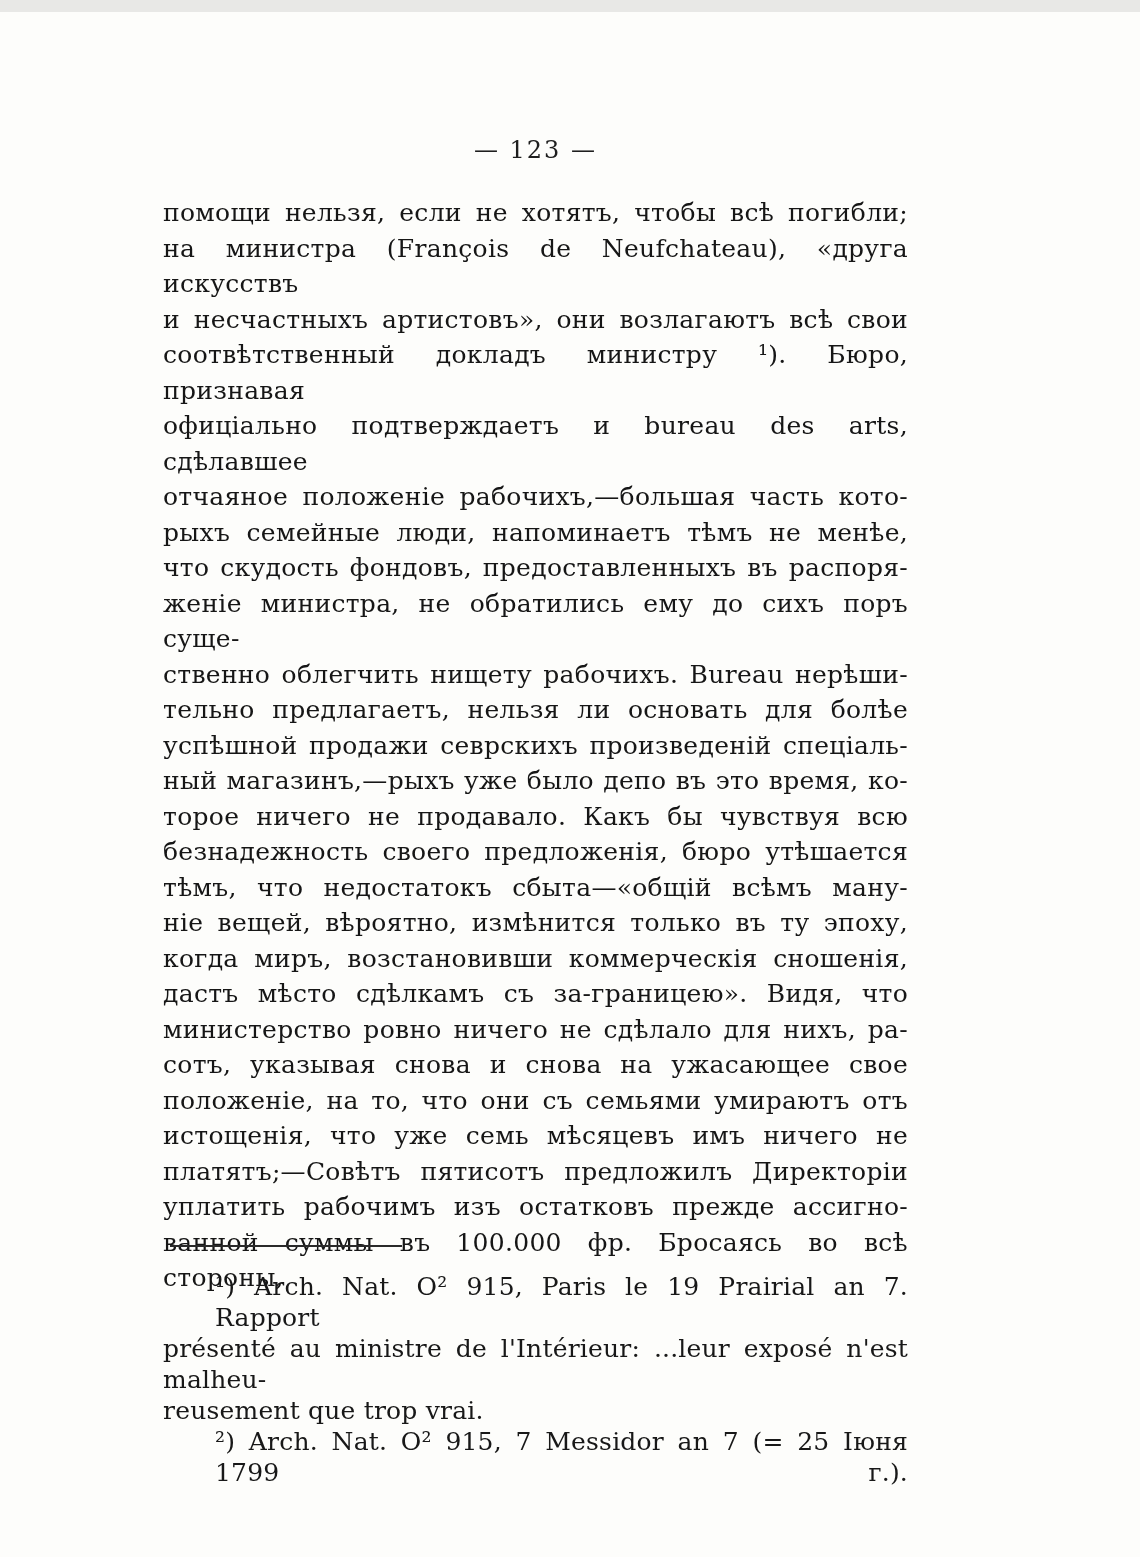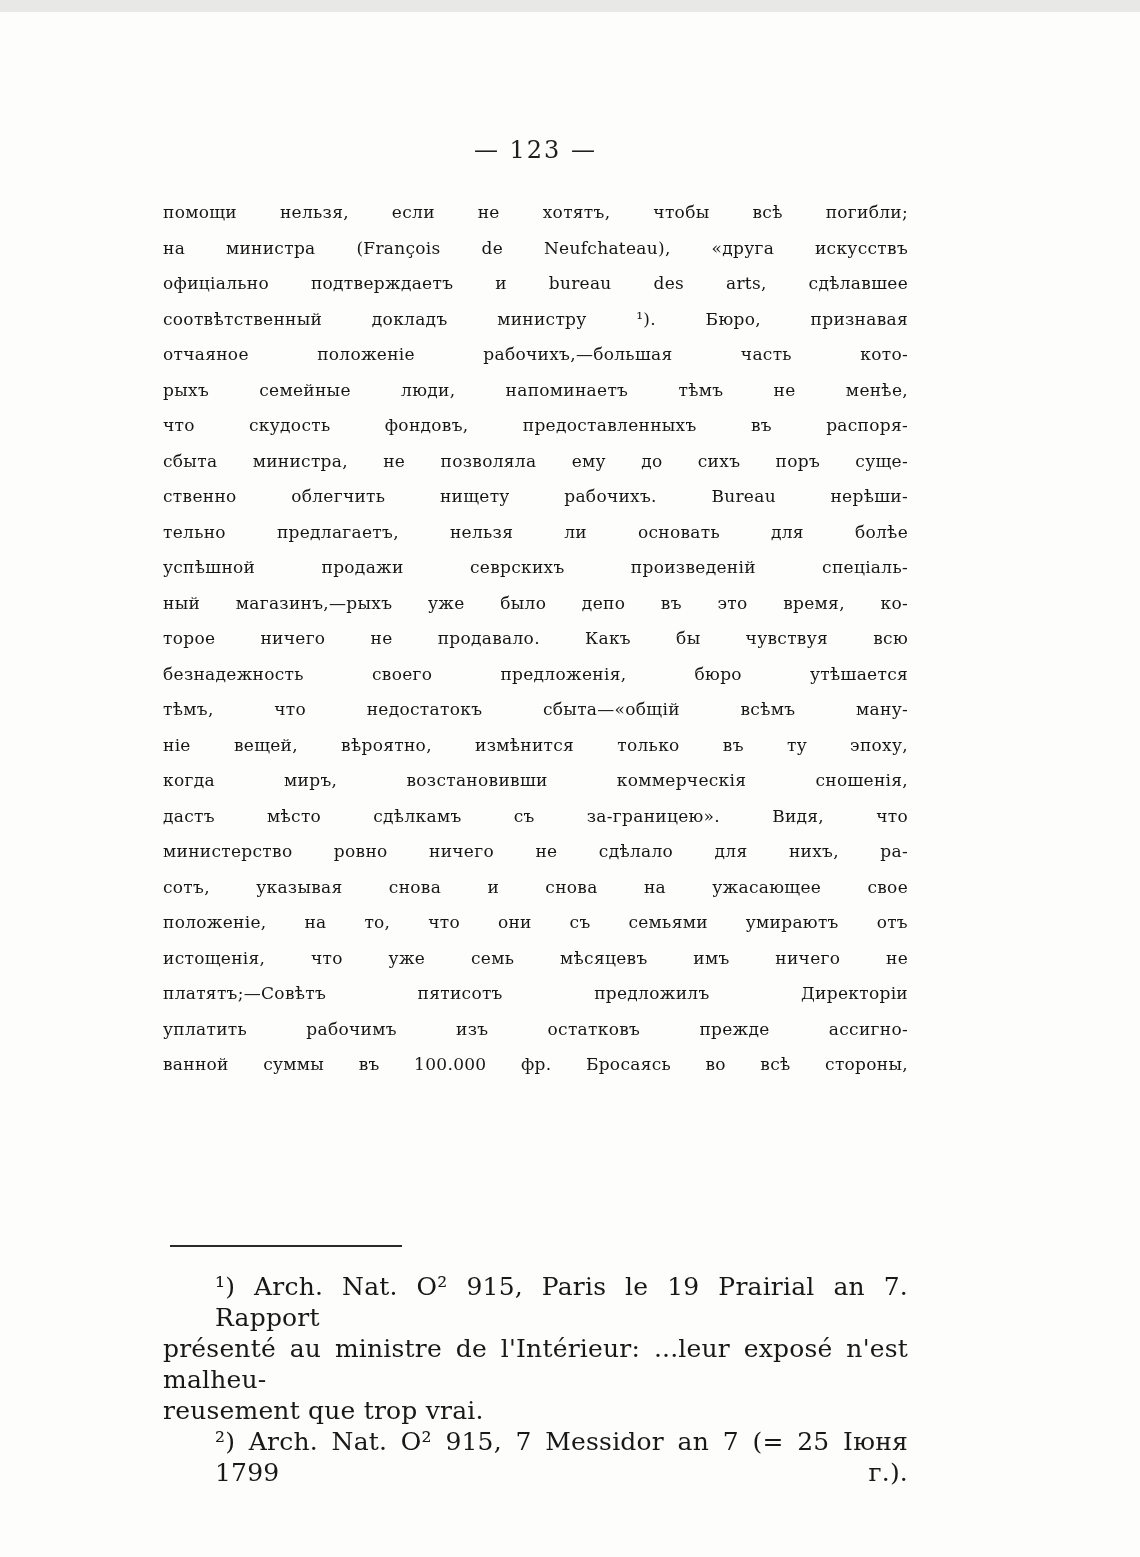--- a/index.html
+++ b/index.html
@@ -29,21 +29,21 @@
     text-align: center;
     font-size: 24px;
     letter-spacing: 2px;
     color: #1e1e1e;
   }
   .body-text {
     position: absolute;
     top: 183px;
     left: 163px;
     width: 745px;
-    font-size: 17px;
+    font-size: 25px;
     line-height: 35.5px;
     letter-spacing: 0.3px;
     color: #161616;
   }
   .body-text .line {
     text-align: justify;
     text-align-last: justify;
     -moz-text-align-last: justify;
     white-space: normal;
   }
@@ -80,26 +80,27 @@
 </head>
 <body>
 
 <div class="page">
 
   <div class="page-number">— 123 —</div>
 
   <div class="body-text">
     <div class="line">помощи нельзя, если не хотятъ, чтобы всѣ погибли;</div>
     <div class="line">на министра (François de Neufchateau), «друга искусствъ</div>
+    <div class="line">и несчастныхъ артистовъ», они возлагаютъ всѣ свои</div>
+    <div class="line">соотвѣтственный докладъ министру ¹). Бюро, признавая</div>
     <div class="line">офиціально подтверждаетъ и bureau des arts, сдѣлавшее</div>
-    <div class="line">соотвѣтственный докладъ министру ¹). Бюро, признавая</div>
     <div class="line">отчаяное положеніе рабочихъ,—большая часть кото-</div>
     <div class="line">рыхъ семейные люди, напоминаетъ тѣмъ не менѣе,</div>
     <div class="line">что скудость фондовъ, предоставленныхъ въ распоря-</div>
-    <div class="line">сбыта министра, не позволяла ему до сихъ поръ суще-</div>
+    <div class="line">женіе министра, не обратились ему до сихъ поръ суще-</div>
     <div class="line">ственно облегчить нищету рабочихъ. Bureau нерѣши-</div>
     <div class="line">тельно предлагаетъ, нельзя ли основать для болѣе</div>
     <div class="line">успѣшной продажи севрскихъ произведеній спеціаль-</div>
     <div class="line">ный магазинъ,—рыхъ уже было депо въ это время, ко-</div>
     <div class="line">торое ничего не продавало. Какъ бы чувствуя всю</div>
     <div class="line">безнадежность своего предложенія, бюро утѣшается</div>
     <div class="line">тѣмъ, что недостатокъ сбыта—«общій всѣмъ ману-</div>
     <div class="line">ніе вещей, вѣроятно, измѣнится только въ ту эпоху,</div>
     <div class="line">когда миръ, возстановивши коммерческія сношенія,</div>
     <div class="line">дастъ мѣсто сдѣлкамъ съ за-границею». Видя, что</div>

